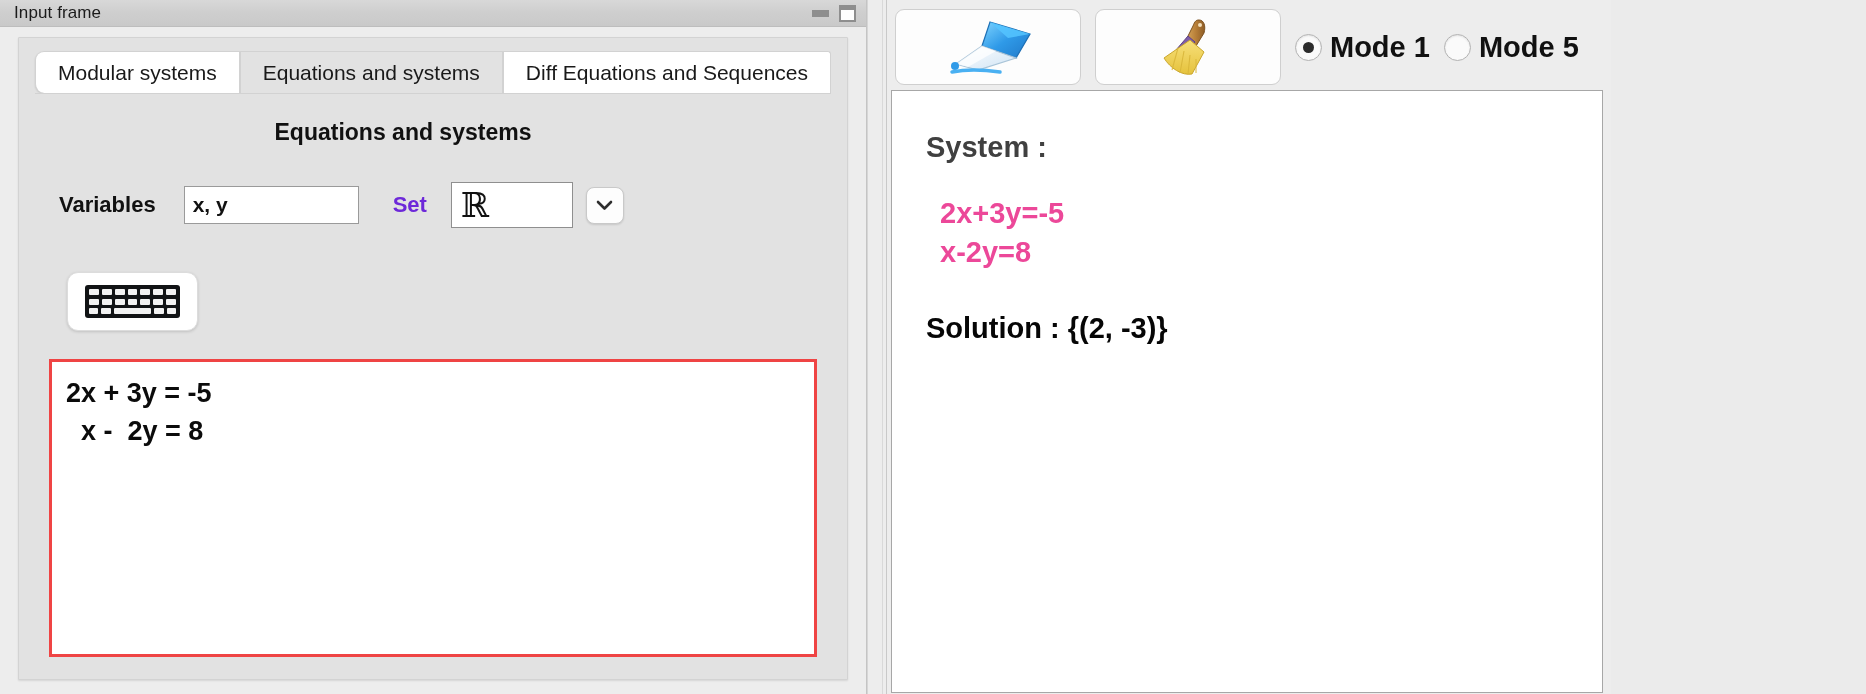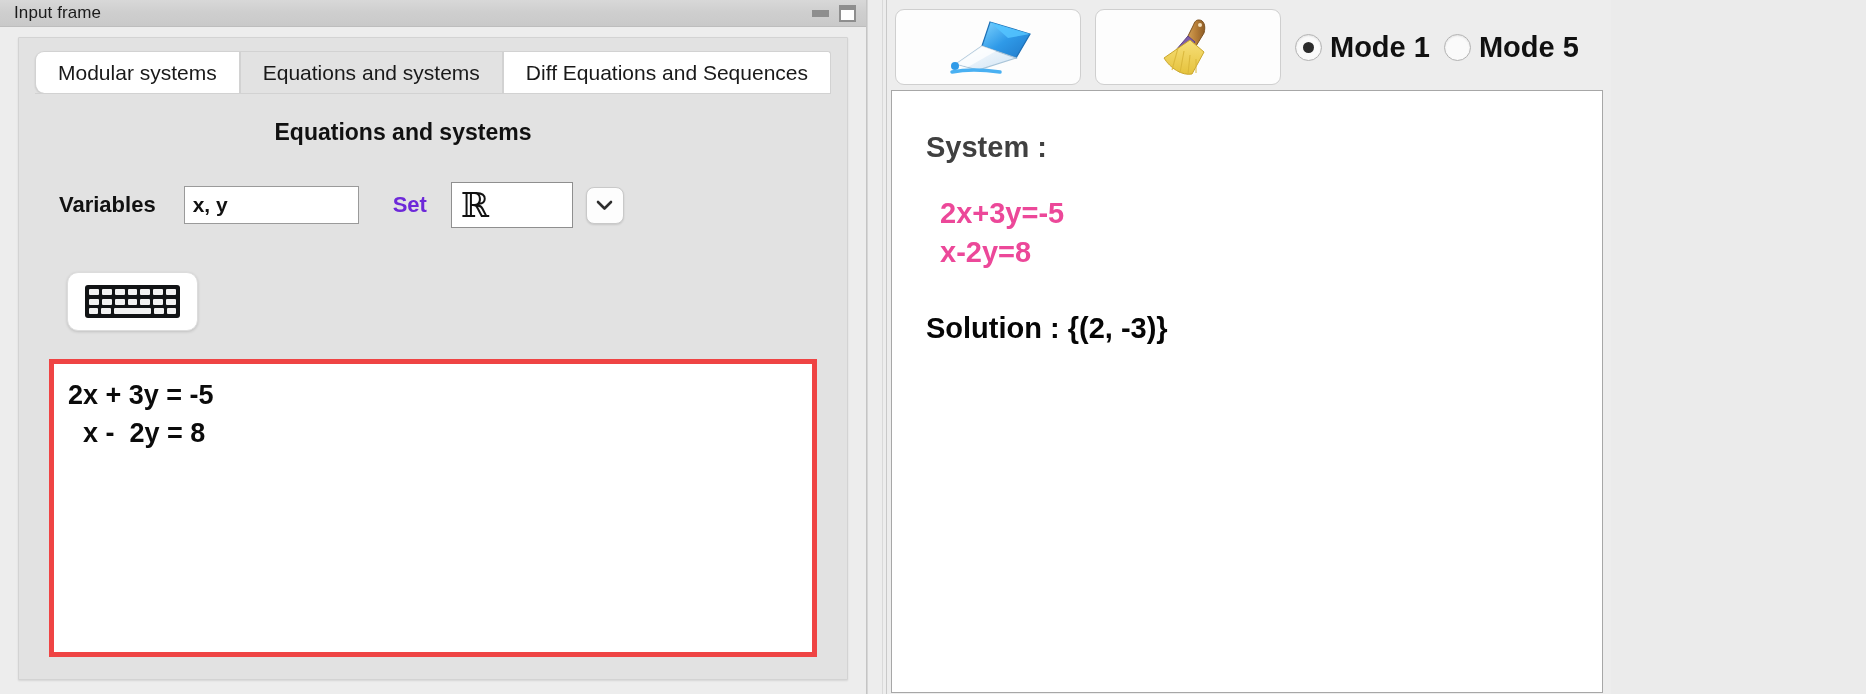--- a/index.html
+++ b/index.html
@@ -229,21 +229,21 @@
     justify-content: space-between;
   }
   .kbd-row { display: flex; gap: 3px; height: 6px; align-items: stretch; }
   .kbd-key { background: #f2f2f2; border-radius: 1px; flex: 1 1 auto; }
   .kbd-key.wide { flex: 4 1 auto; }
 
   
   .eq-area {
     margin: 28px 14px 0 14px;
     background: #ffffff;
-    border: 5px solid #ef4444;
+    border: 3px solid #ef4444;
     flex: 1 1 auto;
     min-height: 0;
     margin-bottom: 22px;
     padding: 12px 14px;
     font-size: 27px;
     font-weight: bold;
     color: #0b0b0b;
     line-height: 1.42;
     white-space: pre;
     overflow: hidden;

